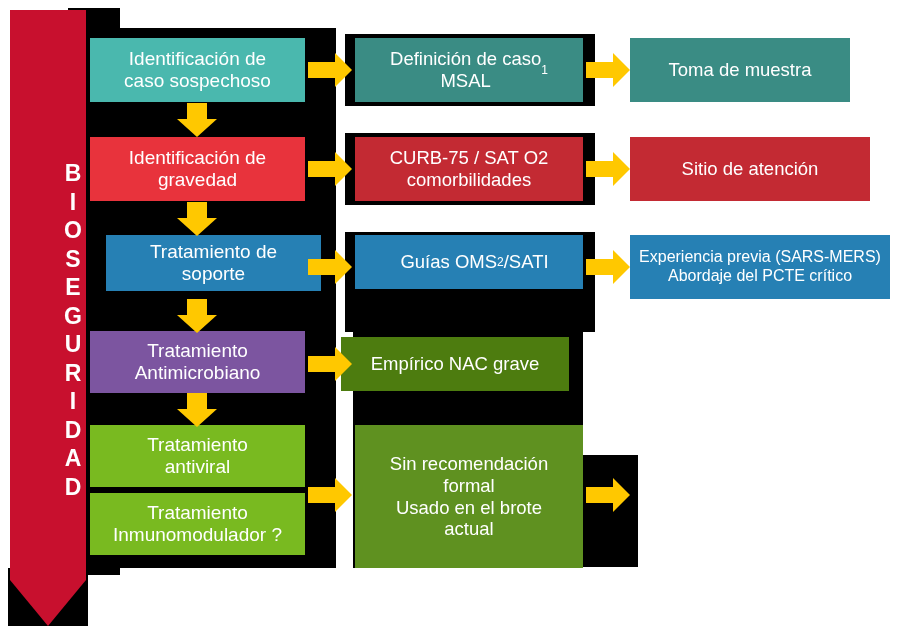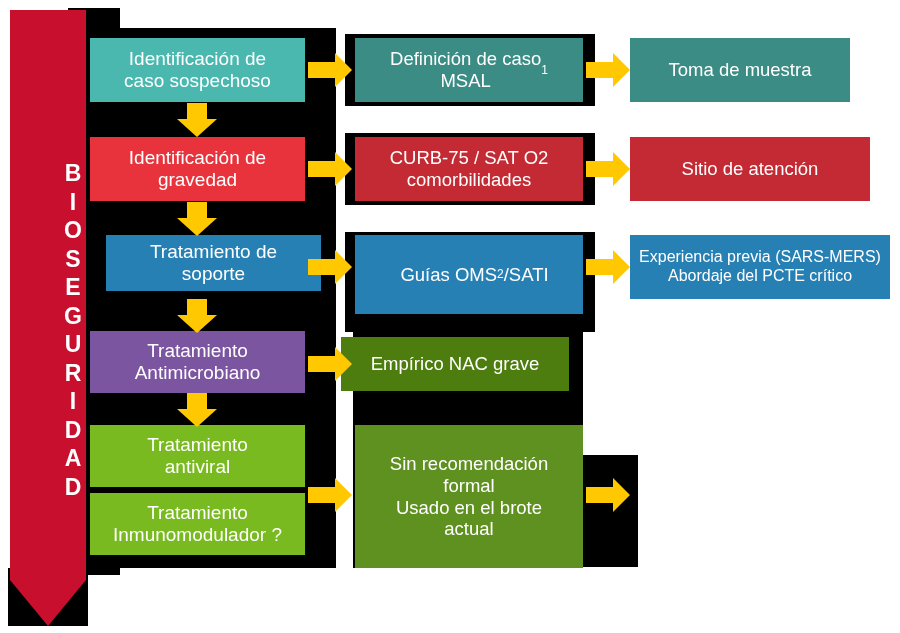--- a/index.html
+++ b/index.html
@@ -130,21 +130,21 @@
 Inmunomodulador ?</div>
 
   <div class="abs box sz-md" style="left:355px; top:38px; width:228px; height:64px; background:#3a8c84;">
     <span>Definición de caso
 MSAL</span><sup>1</sup>
   </div>
 
   <div class="abs box sz-md" style="left:355px; top:137px; width:228px; height:64px; background:#c32a33;">CURB-75 / SAT O2
 comorbilidades</div>
 
-  <div class="abs box sz-md" style="left:355px; top:235px; width:228px; height:79px; background:#2680b4;padding-left:17px;">
+  <div class="abs box sz-md" style="left:355px; top:235px; width:228px; height:54px; background:#2680b4;padding-left:17px;">
     <span>Guías OMS</span><sup>2</sup><span>/SATI</span>
   </div>
 
   <div class="abs box sz-md" style="left:341px; top:337px; width:228px; height:54px; background:#4d7c0f;">Empírico NAC grave</div>
 
   <div class="abs box sz-md" style="left:355px; top:425px; width:228px; height:143px; background:#5f9120;">Sin recomendación
 formal
 Usado en el brote
 actual</div>
 

